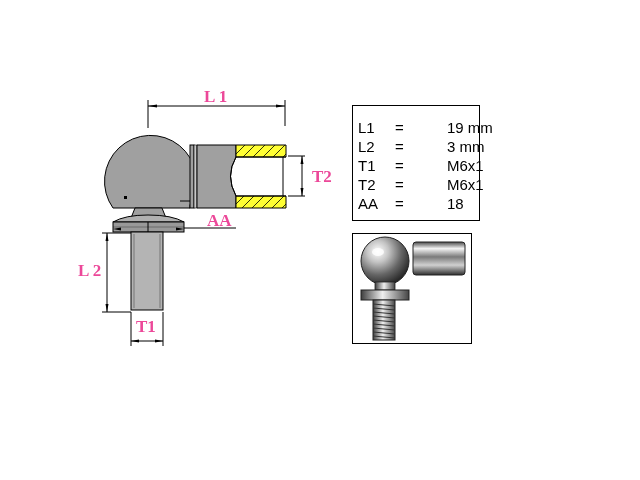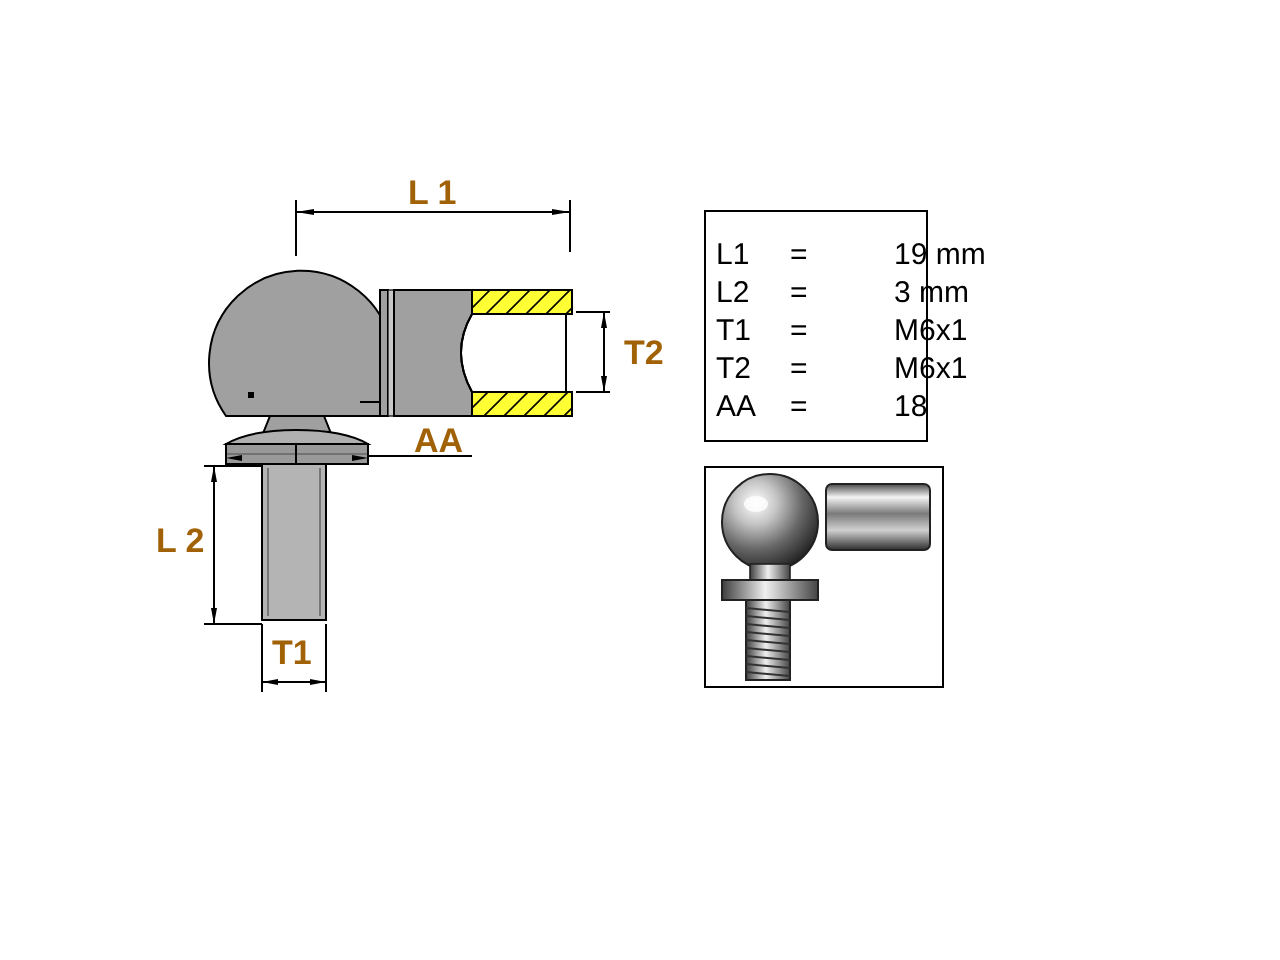--- a/index.html
+++ b/index.html
@@ -1,21 +1,21 @@
 <!DOCTYPE html>
 <html><head>
   <meta charset="utf-8">
   <style>
     html, body { margin: 0; padding: 0; background: #ffffff; }
     body { width: 640px; height: 480px; position: relative; overflow: hidden;
            font-family: "Liberation Sans", sans-serif; }
     .drawing { position: absolute; left: 0; top: 0; width: 640px; height: 480px; }
-    .label { position: absolute; font-family: Liberation Sans, sans-serif;
-             font-size: 17px; font-weight: bold; color: #a16207; line-height: 1; }
-    .spec-box { position: absolute; left: 352px; top: 105px; width: 112px; height: 116px;
+    .label { position: absolute; font-family: Liberation Serif, serif;
+             font-size: 17px; font-weight: bold; color: #ec4899; line-height: 1; }
+    .spec-box { position: absolute; left: 352px; top: 105px; width: 128px; height: 116px;
                 border: 1px solid #000; box-sizing: border-box; background: #fff; }
     .spec-row { position: absolute; left: 5px; font-size: 15px; color: #000;
                 font-family: "Liberation Sans", sans-serif; line-height: 1; }
     .spec-row span { position: absolute; white-space: nowrap; }
     .spec-key { left: 0; }
     .spec-eq { left: 37px; }
     .spec-val { left: 89px; }
     .photo-box { position: absolute; left: 352px; top: 233px; width: 120px; height: 111px;
                  border: 1px solid #000; box-sizing: border-box; background: #fff; overflow: hidden; }
   </style>

